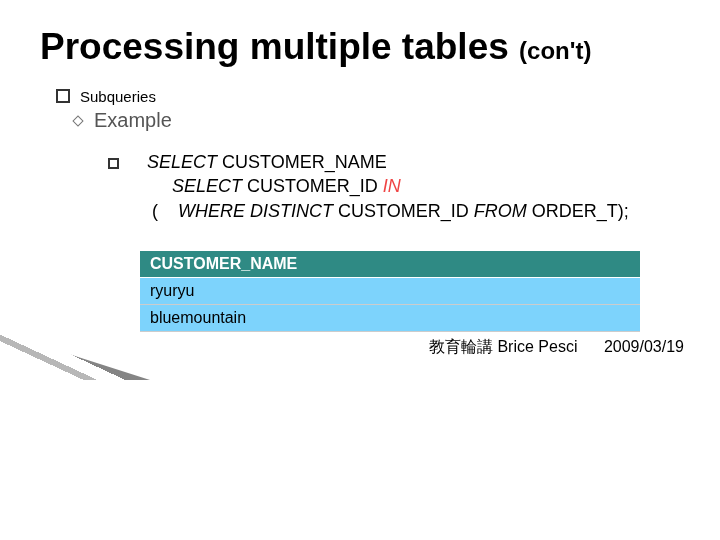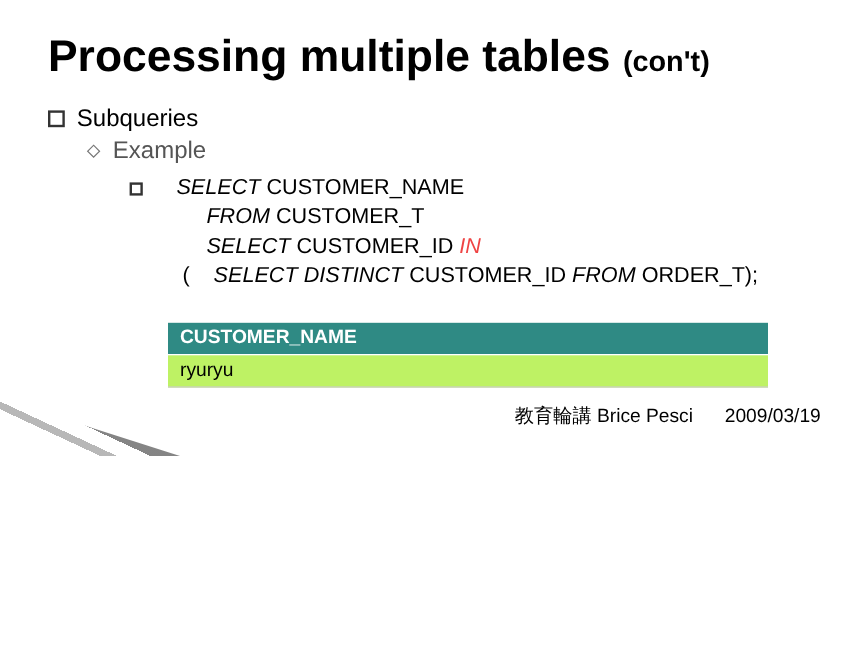--- a/index.html
+++ b/index.html
@@ -1,32 +1,32 @@
 <!DOCTYPE html>
 <html><head>
 <meta charset="utf-8">
 <style>
   * { margin: 0; padding: 0; box-sizing: border-box; }
   html, body { width: 720px; height: 540px; background: #fff; font-family: "Segoe UI", Arial, sans-serif; color: #000; overflow: hidden; position: relative; }
   .slide { position: relative; width: 720px; height: 380px; padding: 26px 40px 0 40px; }
   .title { font-size: 37px; font-weight: 700; margin-bottom: 20px; }
   .title .cont { font-size: 24px; font-weight: 700; }
-  .l1 { font-size: 20px; margin-left: 0; margin-bottom: 4px; }
+  .l1 { font-size: 15px; margin-left: 16px; margin-bottom: 4px; }
   .l1 .box { display:inline-block; width:14px; height:14px; border:2px solid #333; margin-right:10px; position:relative; top:1px; }
-  .l2 { font-size: 20px; color:#555; margin-left: 34px; margin-bottom: 6px; }
+  .l2 { font-size: 20px; color:#555; margin-left: 34px; margin-bottom: 18px; }
   .l2 .diamond { display:inline-block; width:8px; height:8px; border:1px solid #777; transform: rotate(45deg); margin-right:12px; position:relative; top:-2px; }
   .l3 { font-size: 18px; color:#000; margin-left: 68px; line-height: 1.35; }
   .l3 .box { display:inline-block; width:11px; height:11px; border:2px solid #333; margin-right:8px; position:relative; top:1px; }
   .l3 .indent { margin-left: 44px; }
   .kw { font-style: italic; margin-left: 20px; }
   .in { font-style: italic; color: #ef4444; }
   .from2 { font-style: italic; }
   table.result { border-collapse: collapse; margin: 28px 0 0 100px; width: 500px; font-size: 16px; }
   table.result th { background: #2f8a84; color: #fff; text-align: left; padding: 4px 10px; font-weight: 700; border-bottom: 1px solid #fff; }
-  table.result td { background: #bef264; color: #000; padding: 4px 10px; border-bottom: 1px solid #ccc; }
+  table.result td { background: #7dd3fc; color: #000; padding: 4px 10px; border-bottom: 1px solid #ccc; }
   .footer { position: absolute; right: 36px; bottom: 22px; font-size: 16px; color: #000; }
   .footer .auth { margin-right: 22px; }
   .wedge { position:absolute; left:0; bottom:0; width:150px; height:60px; background:
     linear-gradient(25deg, #fff 0%, #fff 30%, #888 30%, #888 35%, #fff 35%, #fff 45%, #333 45%, #333 55%, #fff 55%, #fff 65%, rgba(0,0,0,0.15) 65%, rgba(0,0,0,0) 100%);
     clip-path: polygon(0 100%, 150px 100%, 0 20%);
     opacity:.6;
   }
 </style>
 </head>
 <body>
@@ -43,40 +43,40 @@
 
   <div class="l2">
     <span class="diamond"></span><span>Example</span>
   </div>
 
   <div class="l3">
     <div>
       <span class="box"></span><span class="kw">SELECT</span><span> CUSTOMER_NAME</span>
     </div>
     <div class="indent">
-      <span class="kw">FROM</span><span> CUSTOMER_T</span>
-    </div>
-    <div class="indent">
       <span class="kw">SELECT </span><span> CUSTOMER_ID </span><span class="in">IN</span>
     </div>
     <div class="indent">
-      <span>(</span><span class="kw">SELECT DISTINCT </span><span> CUSTOMER_ID </span><span class="from2">FROM </span><span> ORDER_T);</span>
+      <span>(</span><span class="kw">WHERE DISTINCT </span><span> CUSTOMER_ID </span><span class="from2">FROM </span><span> ORDER_T);</span>
     </div>
   </div>
 
   <table class="result">
     <thead>
         <tr>
           <th>CUSTOMER_NAME</th>
         </tr>
       </thead>
     <tbody>
       <tr>
           <td>ryuryu</td>
         </tr>
+      <tr>
+          <td>bluemountain</td>
+        </tr>
     </tbody>
   </table>
 
   <div class="footer">
     <span class="auth">教育輪講   Brice Pesci</span>
     <span>2009/03/19</span>
   </div>
 
   <div class="wedge"></div>
 </div>

